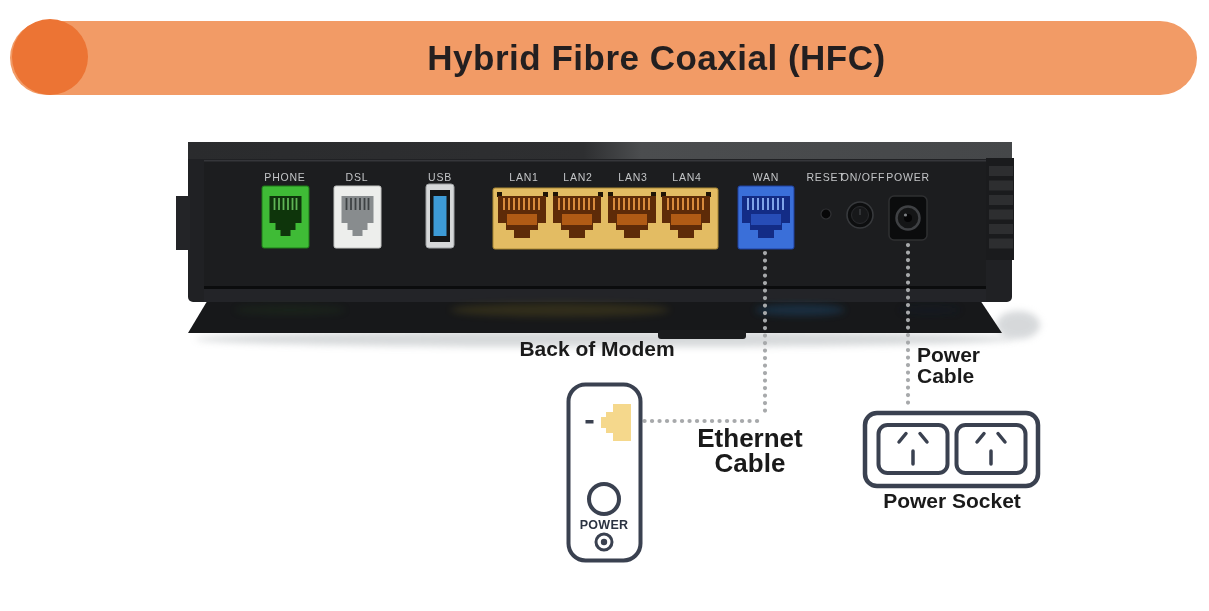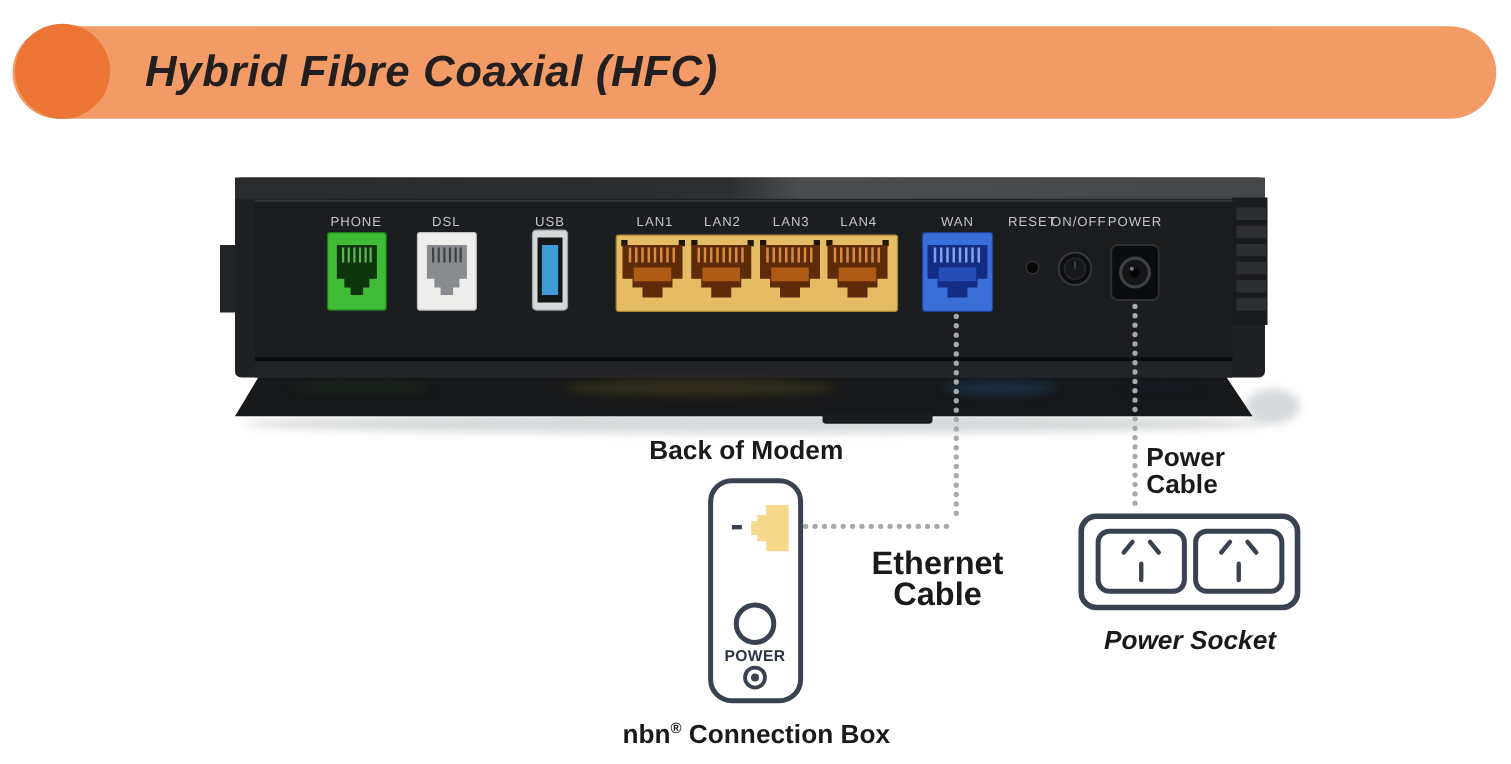--- a/index.html
+++ b/index.html
@@ -4,30 +4,30 @@
 <style>
   html,body{margin:0;padding:0;background:#ffffff;}
   #stage{position:relative;width:1209px;height:611px;background:#ffffff;overflow:hidden;
          font-family:"Liberation Sans", sans-serif;}
   
   .banner{position:absolute;left:10px;top:21px;width:1187px;height:74px;border-radius:37px;
           background:#F29B66;}
   .banner-circle{position:absolute;left:12px;top:19px;width:76px;height:76px;border-radius:50%;
           background:#EC7434;}
   .banner-title{position:absolute;left:10px;top:21px;width:1187px;height:52px;line-height:74px;
-          padding-left:106px;box-sizing:border-box;
-          font-size:35px;font-weight:700;color:#231F20;letter-spacing:0.5px;font-style:italic;}
+          text-align:center;padding-left:106px;box-sizing:border-box;
+          font-size:35px;font-weight:700;color:#231F20;letter-spacing:0.5px;}
   
   #diagram{position:absolute;left:0;top:0;width:1209px;height:611px;}
   
-  .cap{position:absolute;color:#1A1A1A;font-weight:700;margin-top:12px;}
+  .cap{position:absolute;color:#1A1A1A;font-weight:700;}
   .cap-back{left:447px;top:337px;width:300px;text-align:center;font-size:21px;}
   .cap-eth{left:650px;top:426px;width:200px;text-align:center;font-size:26px;line-height:25px;}
   .cap-pwrcable{left:917px;top:345px;width:120px;text-align:left;font-size:21px;line-height:20.5px;}
-  .cap-socket{left:852px;top:489px;width:200px;text-align:center;font-size:21px;font-style:italic;}
+  .cap-socket{left:852px;top:489px;width:200px;text-align:center;font-size:21px;}
   .cap-nbn{left:445px;top:564px;width:320px;text-align:center;font-size:21px;}
   .cap-nbn sup{font-size:12px;vertical-align:super;line-height:0;}
   svg text.portlbl{font-family:"Liberation Sans",sans-serif;font-size:10.5px;fill:#C3C5C7;
           letter-spacing:0.8px;}
   svg text.nbnpwr{font-family:"Liberation Sans",sans-serif;font-size:12.5px;fill:#2B3342;
           font-weight:600;letter-spacing:0.3px;}
 </style>
 </head>
 <body>
 
@@ -231,15 +231,14 @@
     <div>Cable</div>
   </div>
 
   <div class="cap cap-pwrcable">
     <div>Power</div>
     <div>Cable</div>
   </div>
 
   <div class="cap cap-socket">Power Socket</div>
 
-  <div class="cap cap-nbn"><span>nbn</span><sup>®</sup><span> Connection Box</span></div>
 
 </div>
 
 </body></html>

